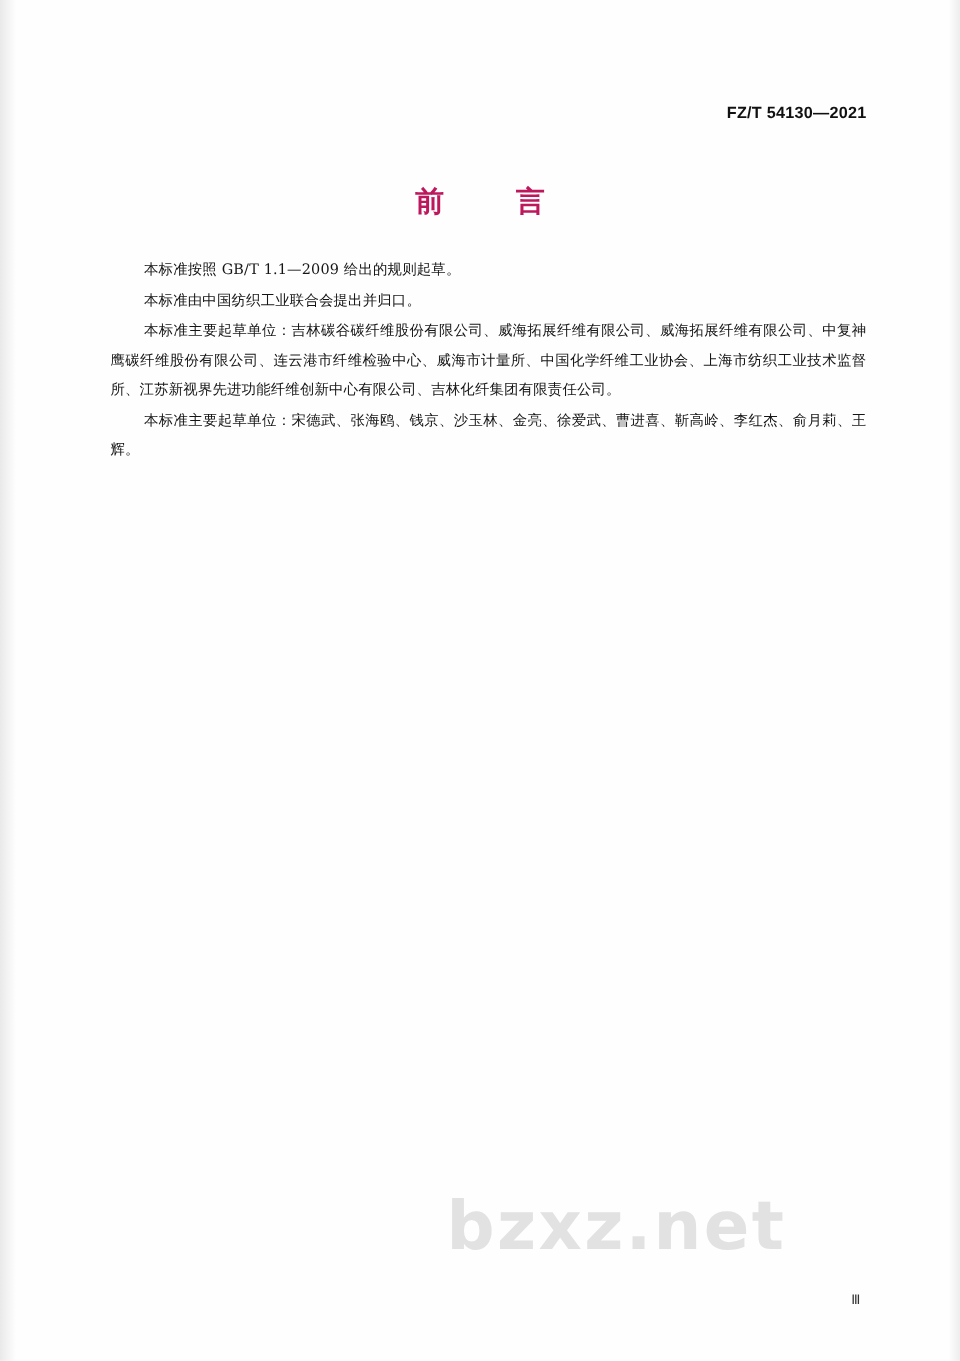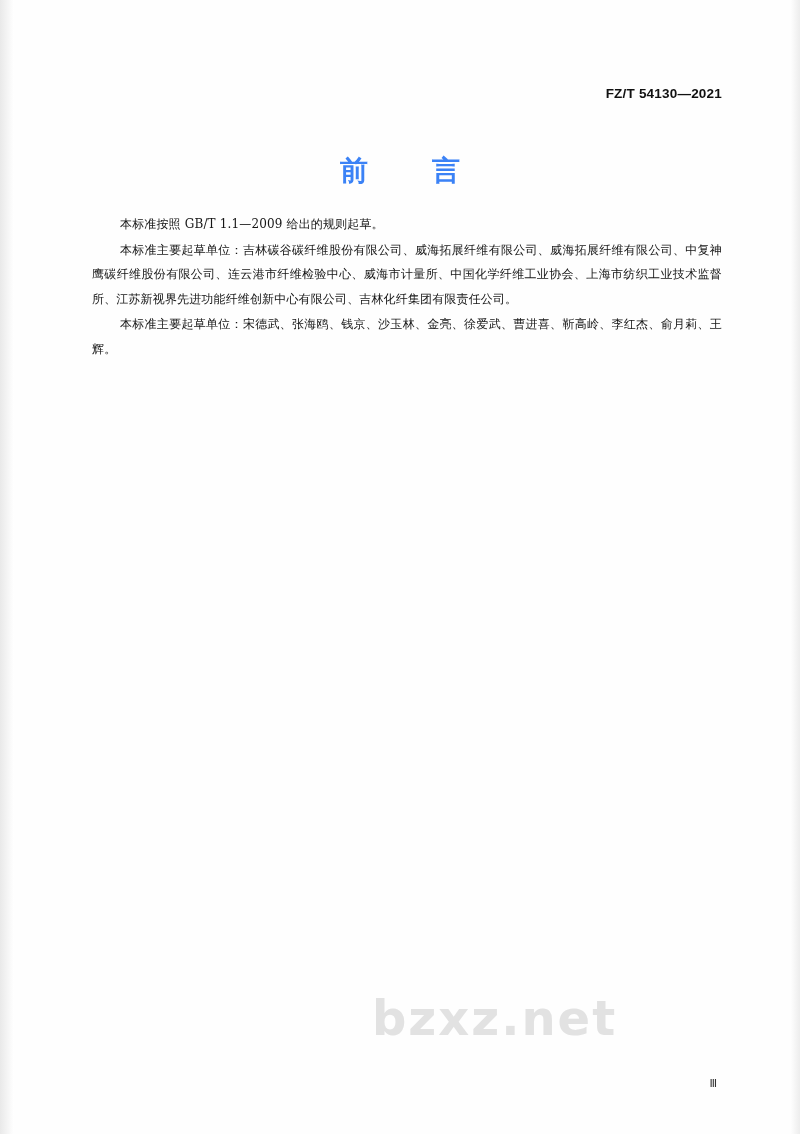--- a/index.html
+++ b/index.html
@@ -53,25 +53,25 @@
     white-space: nowrap;
   }
 
   .doc-title {
     position: absolute;
     left: 0;
     right: 0;
     top: 152px;
     text-align: center;
     font-family: "DejaVu Serif", "Liberation Serif", serif;
-    font-size: 28px;
+    font-size: 24px;
     font-weight: bold;
     letter-spacing: 18px;
     text-indent: 18px;
-    color: #3b82f6;
+    color: #be185d;
   }
 
   .body-block {
     position: absolute;
     left: 92px;
     top: 212px;
     width: 630px;
   }
 
   .para {
@@ -83,21 +83,21 @@
     text-align: justify;
     margin: 0 0 1px 0;
     letter-spacing: 0.15px;
   }
 
   .watermark {
     position: absolute;
     left: 372px;
     top: 990px;
     font-family: "DejaVu Sans", sans-serif;
-    font-size: 48px;
+    font-size: 56px;
     font-weight: bold;
     color: #e2e2e2;
     letter-spacing: 2px;
     user-select: none;
   }
 
   .page-number {
     position: absolute;
     right: 82px;
     bottom: 44px;
@@ -111,20 +111,21 @@
 <body>
 
 <div class="page">
 
   <div class="header-code">FZ/T 54130—2021</div>
 
   <div class="doc-title">前　言</div>
 
   <div class="body-block">
     <p class="para">本标准按照 GB/T 1.1—2009 给出的规则起草。</p>
+    <p class="para">本标准由中国纺织工业联合会提出并归口。</p>
     <p class="para">本标准主要起草单位：吉林碳谷碳纤维股份有限公司、威海拓展纤维有限公司、威海拓展纤维有限公司、中复神鹰碳纤维股份有限公司、连云港市纤维检验中心、威海市计量所、中国化学纤维工业协会、上海市纺织工业技术监督所、江苏新视界先进功能纤维创新中心有限公司、吉林化纤集团有限责任公司。</p>
     <p class="para">本标准主要起草单位：宋德武、张海鸥、钱京、沙玉林、金亮、徐爱武、曹进喜、靳高岭、李红杰、俞月莉、王辉。</p>
   </div>
 
   <div class="watermark">bzxz.net</div>
 
   <div class="page-number">Ⅲ</div>
 
 </div>
 

